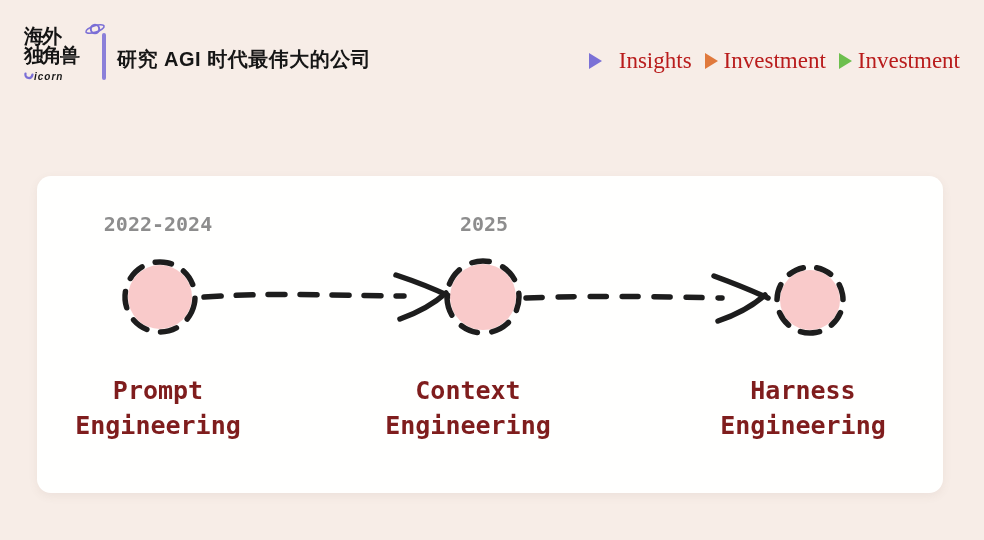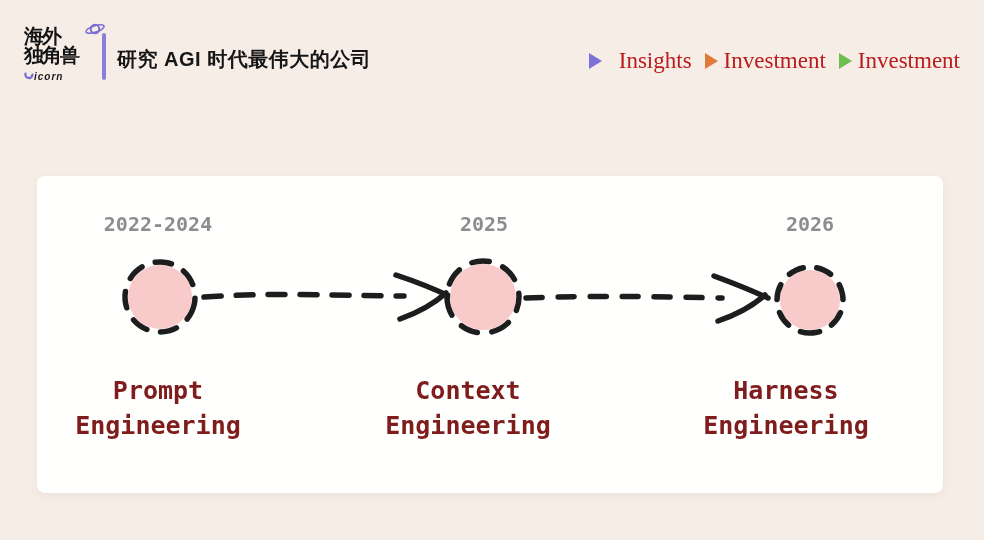--- a/index.html
+++ b/index.html
@@ -60,21 +60,21 @@
   }
   .nav-item:first-child .tri { margin-right: 17px; }
   .tri-insights   { border-left-color: #7b71d6; }
   .tri-investment { border-left-color: #e0793c; }
   .tri-incubation { border-left-color: #6dbf4e; }
 
   
   .card {
     position: absolute; left: 37px; top: 176px;
     width: 906px; height: 317px;
-    background: #fffffe; border-radius: 8px;
+    background: #fffffe; border-radius: 14px;
     box-shadow: 0 3px 10px rgba(120, 90, 80, 0.08);
   }
   .stage-year {
     position: absolute; top: 36px; width: 240px;
     text-align: center;
     font-family: "DejaVu Sans Mono", monospace;
     font-size: 20px; font-weight: 700; color: #8d8d8d;
     line-height: 24px;
   }
   .year-1 { left: 1px; }
@@ -89,21 +89,21 @@
   .arrow-2 { left: 481px; }
   .stage-label {
     position: absolute; top: 197px; width: 300px;
     text-align: center; white-space: pre-line;
     font-family: "DejaVu Sans Mono", monospace;
     font-size: 25px; font-weight: 700; color: #7f1d1d;
     line-height: 35px;
   }
   .label-1 { left: -29px; }
   .label-2 { left: 281px; }
-  .label-3 { left: 599px; }
+  .label-3 { left: 616px; }
 </style>
 </head>
 <body>
 
 <div class="page">
 
   <div class="logo">
     <div class="logo-cn">
       <span class="logo-line">海外</span>
       <span class="logo-line">独角兽</span>
@@ -139,21 +139,20 @@
     <div class="nav-item">
       <span class="tri tri-incubation"></span>
       <span class="nav-label">Investment</span>
     </div>
   </div>
 
   <div class="card">
 
     <div class="stage-year year-1">2022-2024</div>
     <div class="stage-year year-2">2025</div>
-    <div class="stage-year year-3">2026</div>
 
     <div class="node node-1">
       <svg width="90" height="90" viewBox="0 0 90 90">
         <circle cx="45" cy="45" r="32" fill="#f9caca"></circle>
         <circle cx="45" cy="45" r="35" fill="none" stroke="#1d1d1d" stroke-width="5.5" stroke-dasharray="16.5 14" stroke-linecap="round" transform="rotate(12 45 45)"></circle>
       </svg>
     </div>
 
     <div class="arrow arrow-1">
       <svg width="260" height="60" viewBox="0 0 260 60">

